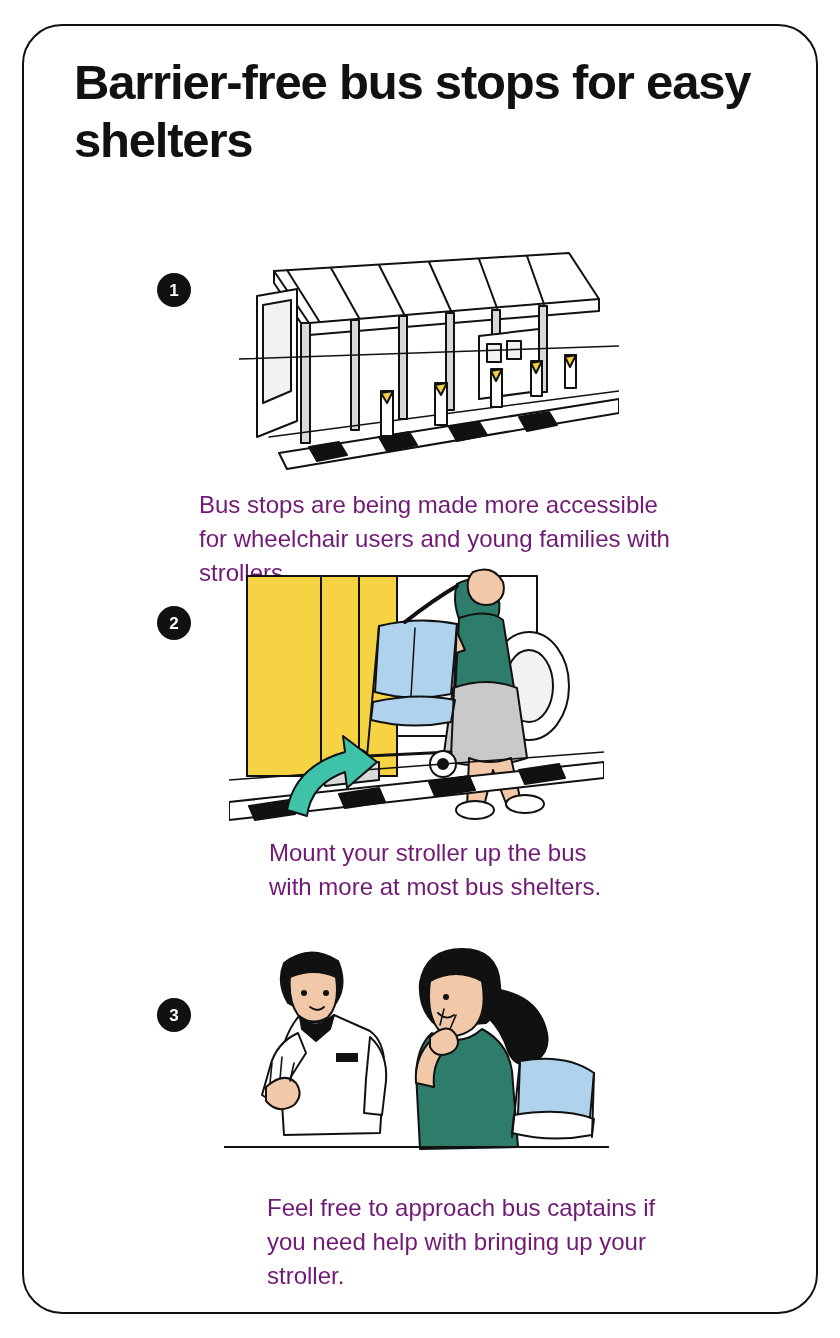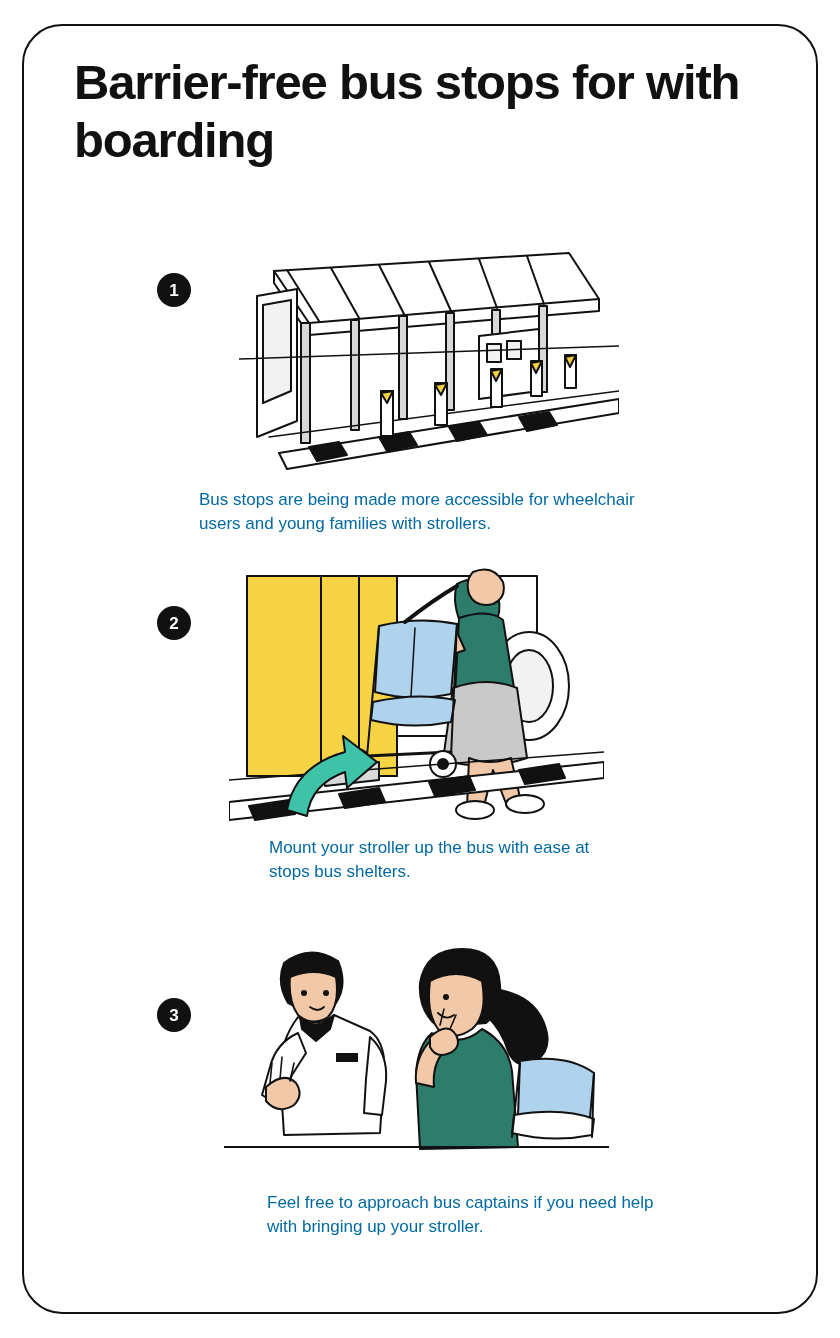--- a/index.html
+++ b/index.html
@@ -50,36 +50,36 @@
     color: #ffffff;
     font-size: 17px;
     font-weight: bold;
     display: flex;
     align-items: center;
     justify-content: center;
     line-height: 1;
   }
   .caption {
     position: absolute;
-    font-size: 17px;
+    font-size: 24px;
     line-height: 1.42;
-    color: #0369a1;
+    color: #701a75;
     font-weight: 500;
   }
   .art {
     position: absolute;
   }
   svg { display: block; }
 </style>
 </head>
 <body>
 
 <div class="card">
 
-  <div class="title">Barrier-free bus stops for with boarding</div>
+  <div class="title">Barrier-free bus stops for easy shelters</div>
 
   <div class="step" style="top:215px; height:310px;">
     <div class="step-num" style="left:133px; top:32px;">1</div>
 
     <div class="art" style="left:215px; top:0px;">
       <svg width="380" height="230" viewBox="0 0 380 230" fill="none" stroke="#111" stroke-width="2" stroke-linejoin="round" stroke-linecap="round">
 
         <polygon points="35,30 330,12 360,58 70,82" fill="#ffffff"></polygon>
         <polyline points="35,30 35,42 70,94 70,82"></polyline>
         <polyline points="360,58 360,70 70,94"></polyline>
@@ -174,21 +174,21 @@
         <polygon points="0,236 375,196 375,212 0,254" fill="#ffffff"></polygon>
         <polygon points="20,240 60,234 66,248 26,254" fill="#111"></polygon>
         <polygon points="110,228 150,222 156,236 116,242" fill="#111"></polygon>
         <polygon points="200,216 240,210 246,224 206,230" fill="#111"></polygon>
         <polygon points="290,204 330,198 336,212 296,218" fill="#111"></polygon>
 
         <path d="M58 244 q8 -44 58 -58 l-2 -16 34 26 -30 26 -2 -16 q-34 12 -38 44 z" fill="#3FC3A8"></path>
       </svg>
     </div>
 
-    <div class="caption" style="left:245px; top:270px; width:360px;">Mount your stroller up the bus with ease at stops bus shelters.</div>
+    <div class="caption" style="left:245px; top:270px; width:360px;">Mount your stroller up the bus with more at most bus shelters.</div>
   </div>
 
   <div class="step" style="top:910px; height:320px;">
     <div class="step-num" style="left:133px; top:62px;">3</div>
 
     <div class="art" style="left:200px; top:5px;">
       <svg width="385" height="225" viewBox="0 0 385 225" fill="none" stroke="#111" stroke-width="2" stroke-linejoin="round" stroke-linecap="round">
 
         <path d="M60 22 q26 -20 54 -2 q10 24 -2 42 q-26 14 -48 0 q-12 -20 -4 -40 z" fill="#111"></path>
         <path d="M66 36 q24 -10 46 0 q4 28 -8 40 q-16 10 -30 -2 q-10 -14 -8 -38 z" fill="#F2C9A8"></path>

